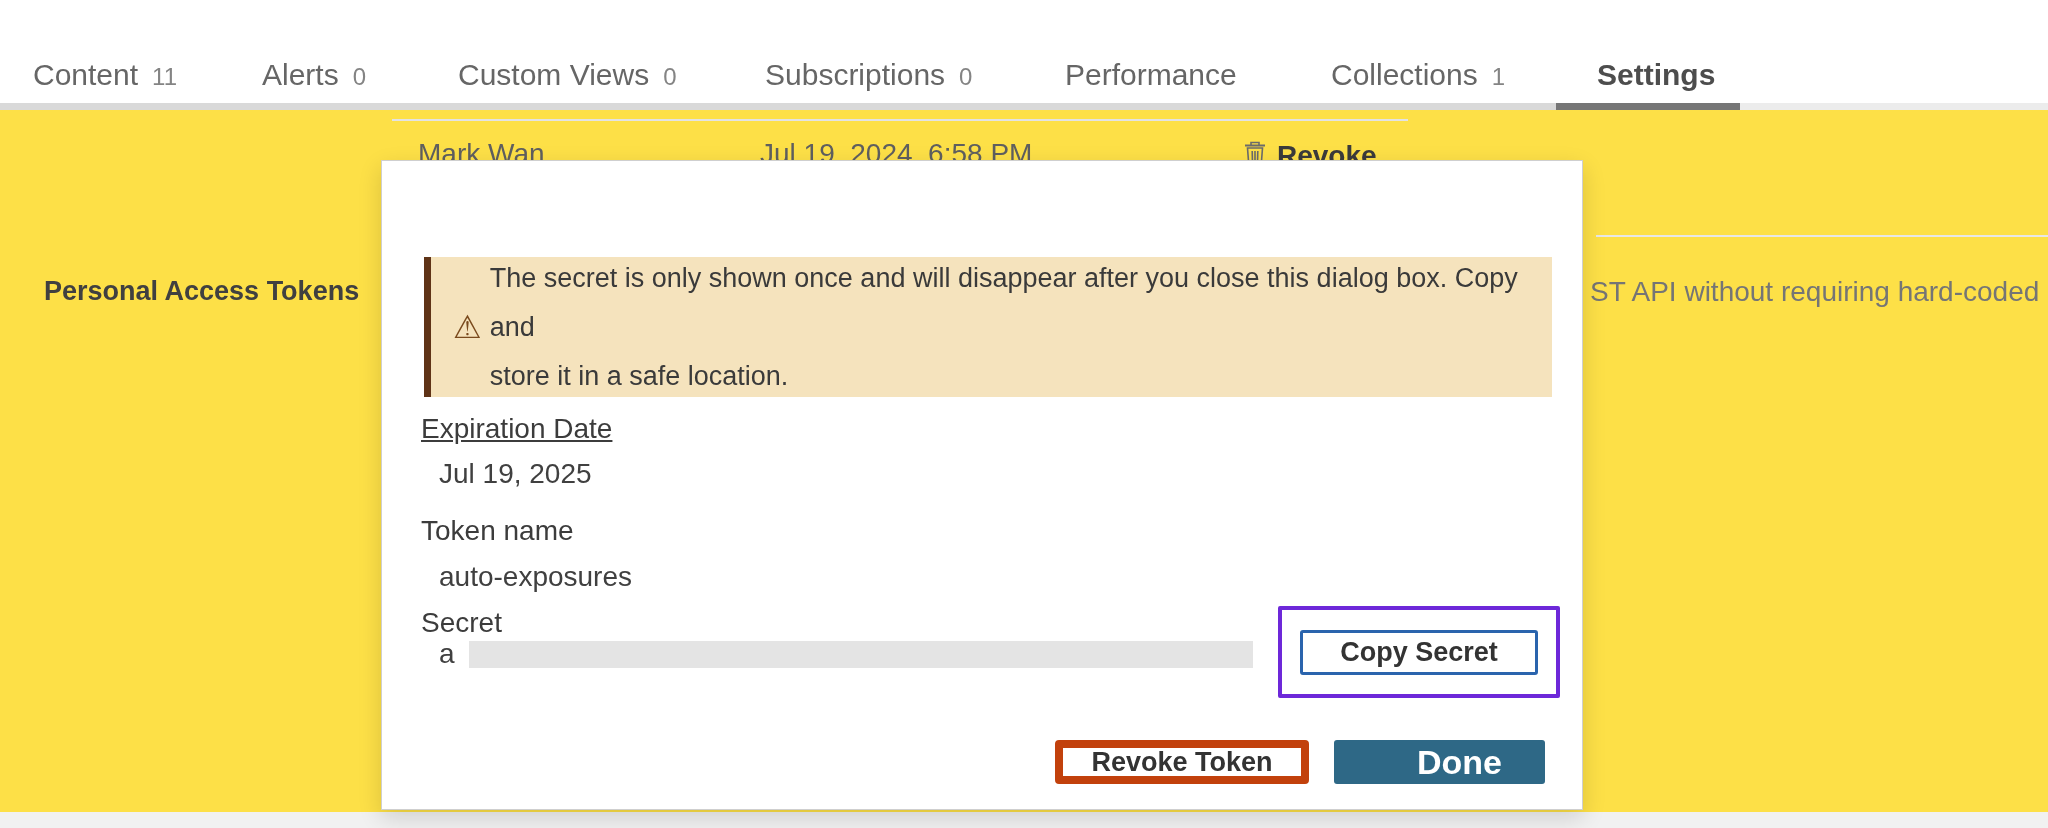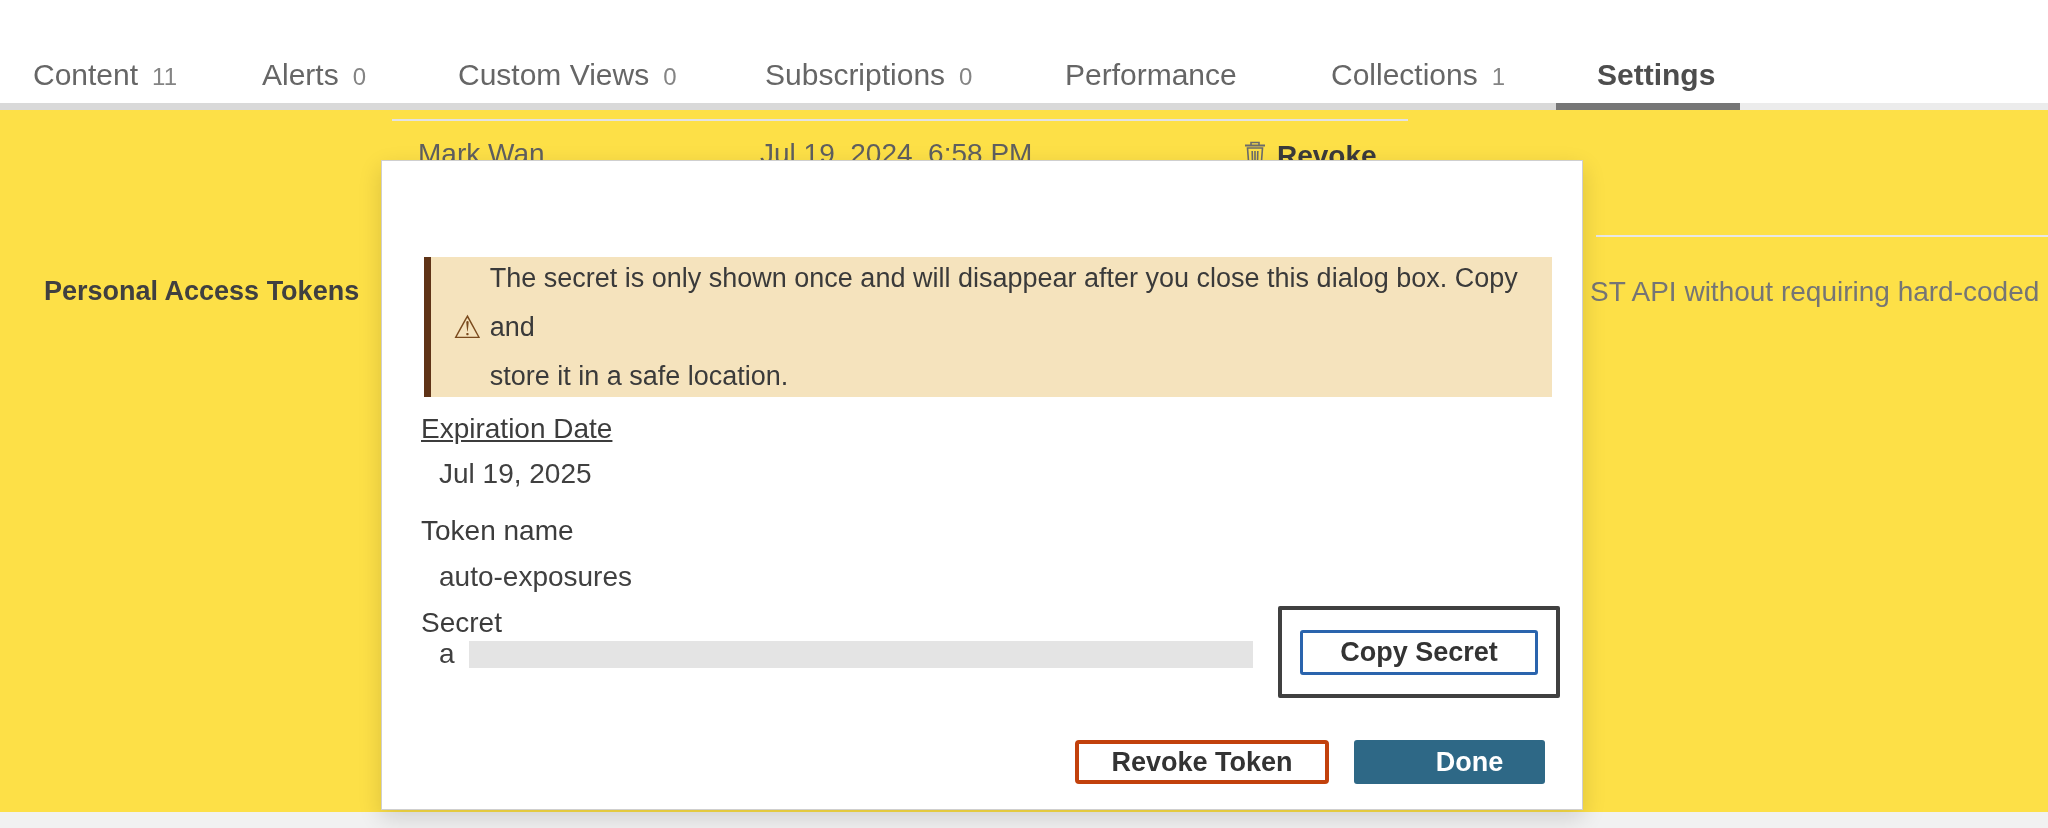--- a/index.html
+++ b/index.html
@@ -43,32 +43,32 @@
   .f-label { position:absolute; left:39px; font-size:28px; color:#3c3c3c; }
   .f-value { position:absolute; left:57px; font-size:28px; color:#404040; }
   .lbl-exp    { top:252px;text-decoration:underline; }  .val-exp    { top:297px; }
   .lbl-name   { top:354px; }  .val-name   { top:400px; }
   .lbl-secret { top:446px; }
   .secret-row { position:absolute; left:57px; top:477px; display:flex; align-items:center; }
   .secret-char { font-size:28px; color:#404040; }
   .secret-bar  { margin-left:14px; width:784px; height:27px; background:#e4e4e4; }
 
   .copy-highlight { position:absolute; left:896px; top:445px; width:282px; height:92px;
-                    border:4px solid #404040; border-radius:2px;
+                    border:4px solid #6d28d9; border-radius:2px;
                     display:flex; align-items:center; justify-content:center; }
   .btn-copy { width:238px; height:45px; background:#fff; border:3px solid #2a64ad; border-radius:3px;
               font-size:27px; font-weight:bold; color:#333; cursor:pointer;
               display:flex; align-items:center; justify-content:center; }
 
   .dlg-footer { position:absolute; right:37px; top:579px; display:flex; gap:25px; }
-  .btn-revoke { width:254px; height:44px; background:#fff; border:4px solid #c2410c; border-radius:4px;
+  .btn-revoke { width:254px; height:44px; background:#fff; border:8px solid #c2410c; border-radius:4px;
                 font-size:27px; font-weight:bold; color:#333; cursor:pointer;
                 display:flex; align-items:center; justify-content:center; }
-  .btn-done { width:191px; height:44px; background:#2e6886; border:none; border-radius:3px;
-              font-size:27px; font-weight:bold; color:#fff; cursor:pointer;
+  .btn-done { width:211px; height:44px; background:#2e6886; border:none; border-radius:3px;
+              font-size:34px; font-weight:bold; color:#fff; cursor:pointer;
               display:flex; align-items:center; justify-content:center;padding-left:40px; }
   svg { display:block; }
 </style>
 </head>
 <body>
 
 <div class="canvas">
 
   <div class="tabbar">
     <div class="tab" style="left:33px">

